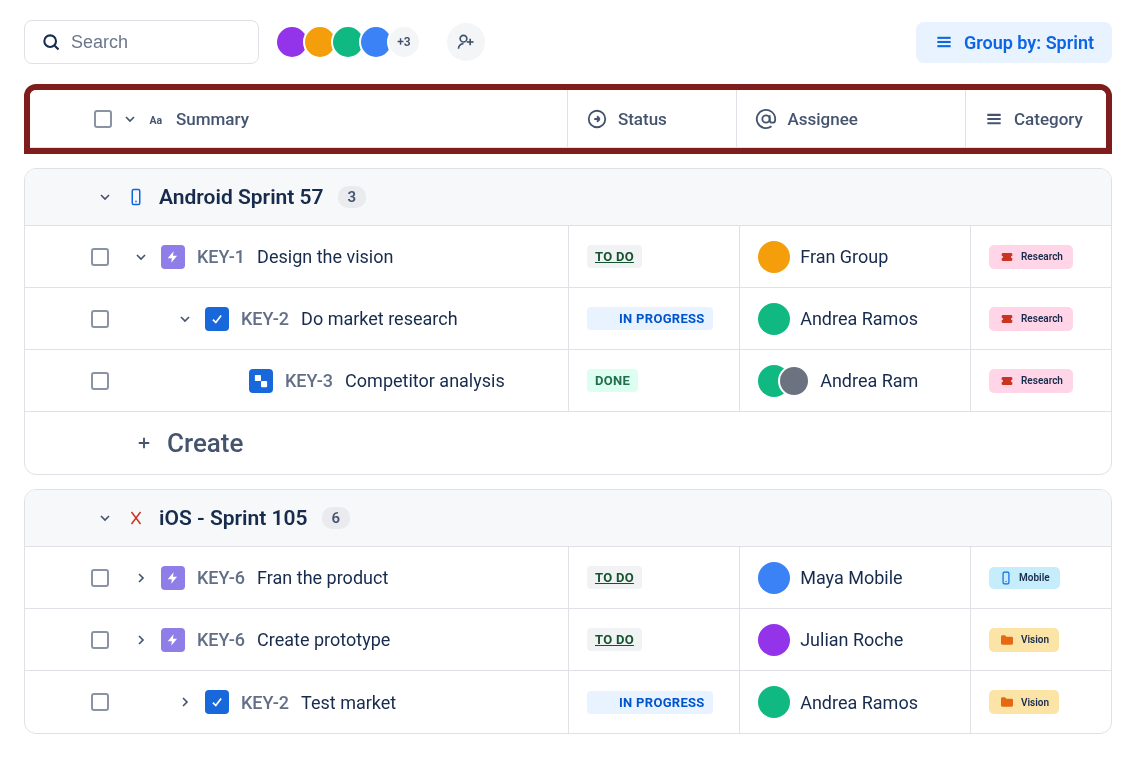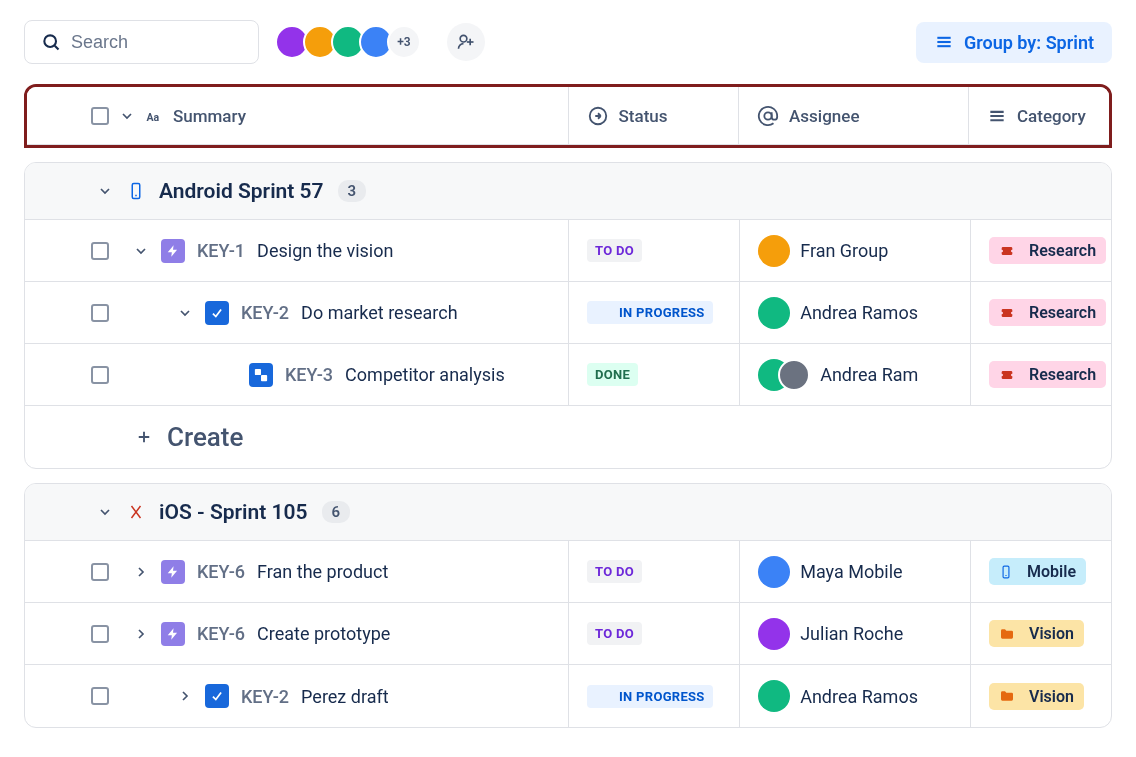--- a/index.html
+++ b/index.html
@@ -69,21 +69,21 @@
   align-items: center;
   gap: 10px;
   background: #E9F2FF;
   color: #0C66E4;
   padding: 10px 18px;
   border-radius: 8px;
   font-size: 18px;
   font-weight: 600;
 }
 .table {
-  border: 3px solid #7f1d1d;
+  border: 6px solid #7f1d1d;
   border-radius: 12px 12px 0 0;
   margin: 0 24px;
   overflow: hidden;
 }
 .table-header {
   display: flex;
   background: #fff;
   border-bottom: 1px solid #DFE1E6;
   height: 58px;
 }
@@ -169,38 +169,38 @@
 .epic-icon { background: #8F7EE7; }
 .task-icon { background: #1868DB; }
 .subtask-icon { background: #1868DB; }
 .status-pill {
   font-size: 13px;
   font-weight: 700;
   padding: 4px 8px;
   border-radius: 4px;
   letter-spacing: 0.3px;
 }
-.status-todo { background: #F1F2F4; color: #6d28d9; }
+.status-todo { background: #F1F2F4; color: #14532d; text-decoration: underline; }
 .status-inprogress { background: #E9F2FF; color: #0055CC; padding-left: 32px; }
 .status-done { background: #DCFFF1; color: #216E4E; }
 .assignee-cell { display: flex; align-items: center; gap: 10px; }
 .small-avatar {
   width: 32px;
   height: 32px;
   border-radius: 50%;
   flex-shrink: 0;
 }
 .small-avatar.stack { margin-left: -22px; border: 2px solid #fff; }
 .cat-pill {
   display: inline-flex;
   align-items: center;
-  gap: 14px;
+  gap: 6px;
   padding: 4px 10px;
   border-radius: 5px;
-  font-size: 16px;
+  font-size: 10px;
   font-weight: 600;
 }
 .cat-research { background: #FFD5E7; color: #172B4D; }
 .cat-mobile { background: #C6EDFB; color: #172B4D; }
 .cat-vision { background: #FCE4A6; color: #172B4D; }
 .create-row {
   display: flex;
   align-items: center;
   gap: 14px;
   padding: 16px 22px 16px 110px;
@@ -498,21 +498,21 @@
         <span style="width:44px;flex-shrink:0"></span>
         <svg class="chevron" width="16" height="16" viewBox="0 0 24 24" fill="none" stroke="#44546F" stroke-width="2.5">
             <polyline points="9 6 15 12 9 18"></polyline>
           </svg>
         <div class="issue-icon task-icon">
             <svg width="14" height="14" viewBox="0 0 24 24" fill="none" stroke="#fff" stroke-width="3">
               <polyline points="5 13 10 18 19 6"></polyline>
             </svg>
           </div>
         <span class="key">KEY-2</span>
-        <span>Perez draft</span>
+        <span>Test market</span>
       </div>
       <div class="cell cell-status">
         <span class="status-pill status-inprogress">IN PROGRESS</span>
       </div>
       <div class="cell cell-assignee">
         <div class="assignee-cell">
             <div class="small-avatar" style="background:#10B981"></div>
             <span>Andrea Ramos</span>
           </div>
       </div>

